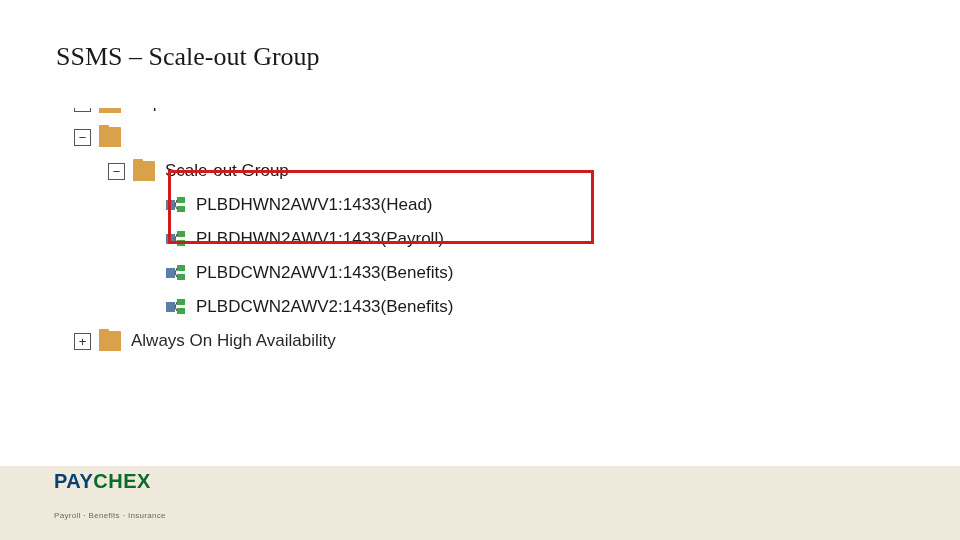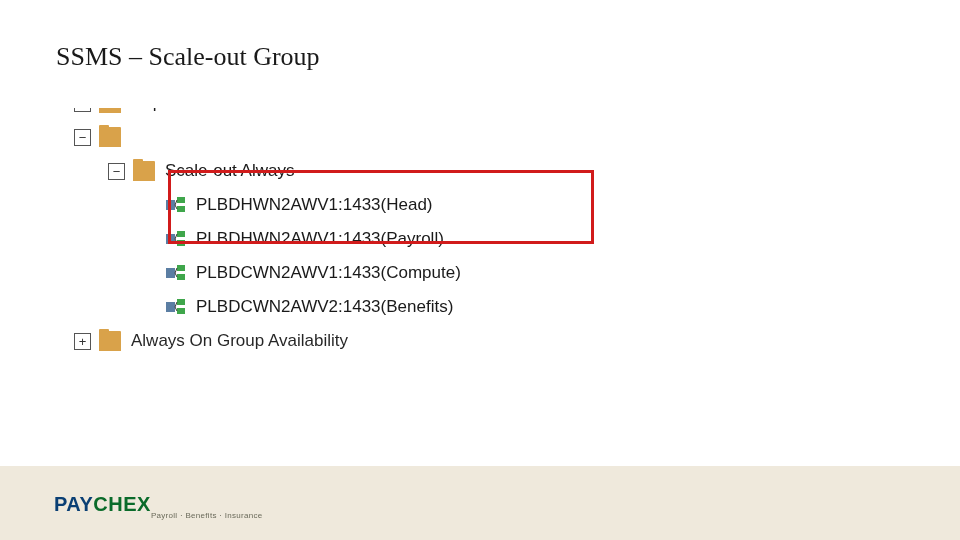--- a/index.html
+++ b/index.html
@@ -12,21 +12,21 @@
   .expander{width:15px;height:15px;border:1px solid #555;display:inline-flex;align-items:center;justify-content:center;font-size:13px;line-height:13px;color:#333;background:#fff;margin-right:8px}
   .folder{width:22px;height:17px;background:#d9a24a;border-top:3px solid #d9a24a;border-radius:1px 1px 0 0;margin-right:10px;position:relative}
   .folder::before{content:"";position:absolute;top:-5px;left:0;width:10px;height:3px;background:#d9a24a;border-radius:1px 1px 0 0}
   .srv{width:20px;height:16px;margin-right:10px;position:relative;display:inline-block}
   .srv svg{display:block}
   .lbl{font-weight:400}
   .cut-top{margin-top:-22px} 
   .cut-bot .lbl{opacity:.95}
   .highlight-box{position:absolute;left:168px;top:170px;width:420px;height:68px;border:3px solid #d11b1b;pointer-events:none}
   .footer-bar{position:absolute;left:0;bottom:0;width:960px;height:74px;background:#efe9dc}
-  .logo{position:absolute;left:54px;bottom:20px;display:flex;}
+  .logo{position:absolute;left:54px;bottom:20px;display:flex;flex-direction:column}
   .logo .brand{font-family:Arial,Helvetica,sans-serif;font-weight:800;font-size:20px;letter-spacing:.5px;color:#0a3f74}
   .logo .brand .accent{color:#0a6b2a}
   .logo .tag{font-size:8px;color:#6a6a5a;letter-spacing:.3px;margin-top:18px}
 </style>
 </head>
 <body>
 
 <div class="slide">
 
   <div class="title">SSMS – Scale-out Group</div>
@@ -44,21 +44,21 @@
       <div class="row">
         <span class="ind" style="width:0px"></span>
         <span class="expander">−</span>
         <span class="folder"></span>
       </div>
 
       <div class="row">
         <span class="ind" style="width:34px"></span>
         <span class="expander">−</span>
         <span class="folder"></span>
-        <span class="lbl">Scale-out Always</span>
+        <span class="lbl">Scale-out Group</span>
       </div>
 
       <div class="row">
         <span class="ind" style="width:92px"></span>
         <span class="srv">
           <svg width="20" height="16">
               <rect x="0" y="3" width="9" height="10" fill="#5b7ea3"></rect>
               <rect x="11" y="0" width="8" height="6" fill="#3fa64b"></rect>
               <rect x="11" y="9" width="8" height="6" fill="#3fa64b"></rect>
               <line x1="9" y1="8" x2="11" y2="3" stroke="#333"></line>
@@ -86,42 +86,42 @@
         <span class="ind" style="width:92px"></span>
         <span class="srv">
           <svg width="20" height="16">
               <rect x="0" y="3" width="9" height="10" fill="#5b7ea3"></rect>
               <rect x="11" y="0" width="8" height="6" fill="#3fa64b"></rect>
               <rect x="11" y="9" width="8" height="6" fill="#3fa64b"></rect>
               <line x1="9" y1="8" x2="11" y2="3" stroke="#333"></line>
               <line x1="9" y1="8" x2="11" y2="12" stroke="#333"></line>
             </svg>
         </span>
-        <span class="lbl">PLBDCWN2AWV1:1433(Compute)</span>
+        <span class="lbl">PLBDCWN2AWV1:1433(Benefits)</span>
       </div>
 
       <div class="row">
         <span class="ind" style="width:92px"></span>
         <span class="srv">
           <svg width="20" height="16">
               <rect x="0" y="3" width="9" height="10" fill="#5b7ea3"></rect>
               <rect x="11" y="0" width="8" height="6" fill="#3fa64b"></rect>
               <rect x="11" y="9" width="8" height="6" fill="#3fa64b"></rect>
               <line x1="9" y1="8" x2="11" y2="3" stroke="#333"></line>
               <line x1="9" y1="8" x2="11" y2="12" stroke="#333"></line>
             </svg>
         </span>
         <span class="lbl">PLBDCWN2AWV2:1433(Benefits)</span>
       </div>
 
       <div class="row cut-bot">
         <span class="ind" style="width:0px"></span>
         <span class="expander">+</span>
         <span class="folder"></span>
-        <span class="lbl">Always On Group Availability</span>
+        <span class="lbl">Always On High Availability</span>
       </div>
 
     </div>
   </div>
 
   <div class="highlight-box"></div>
 
   <div class="footer-bar"></div>
 
   <div class="logo">

